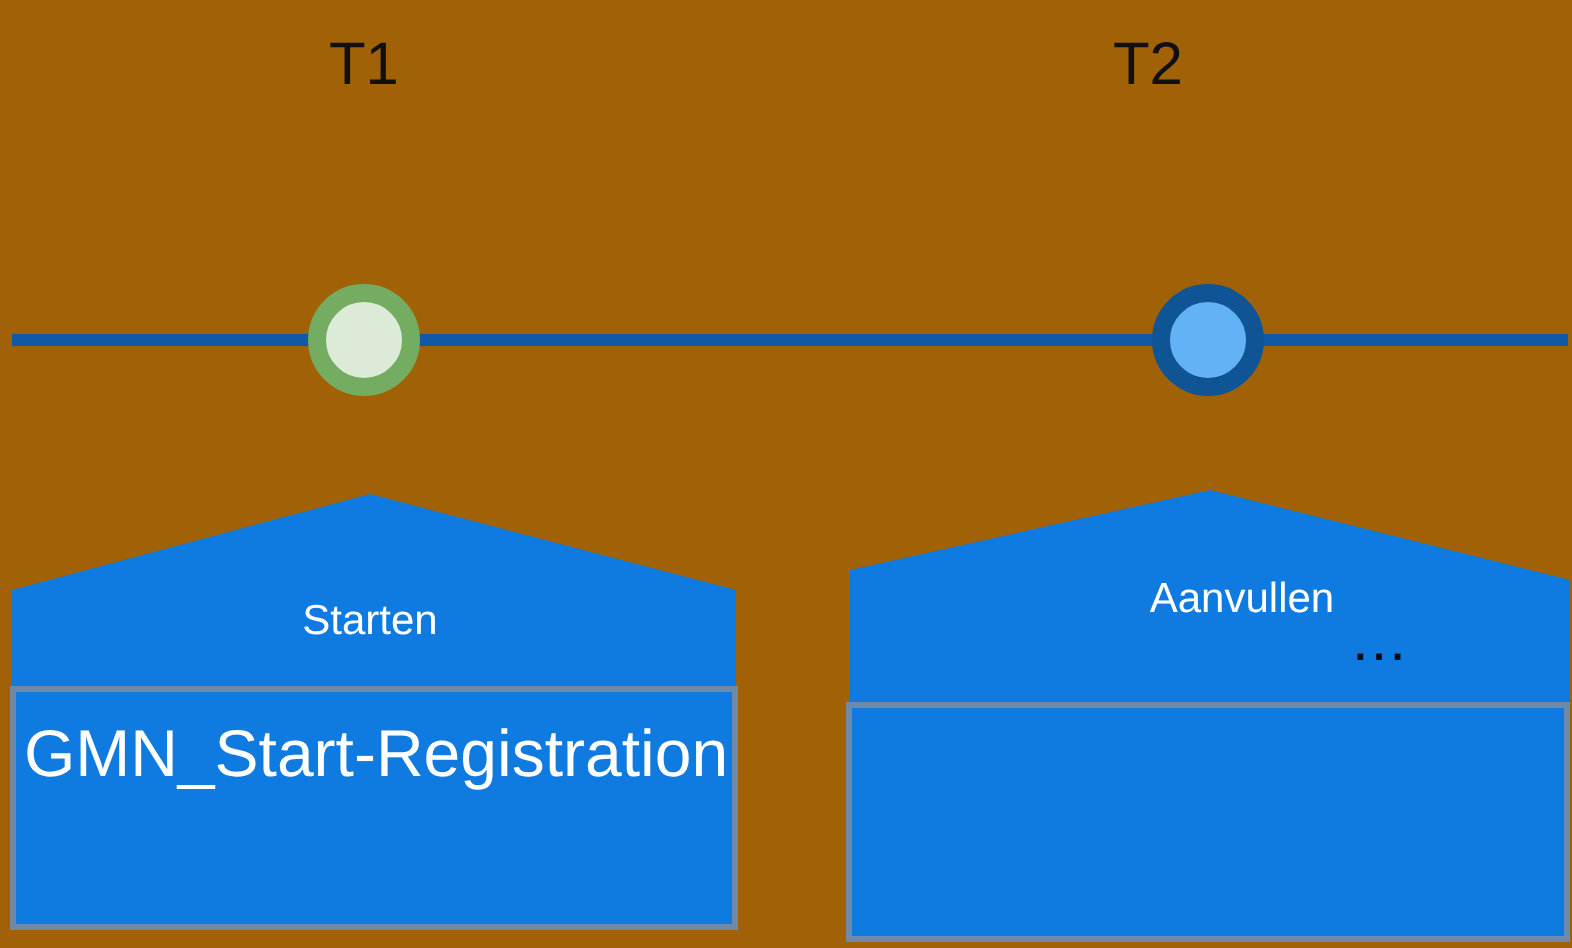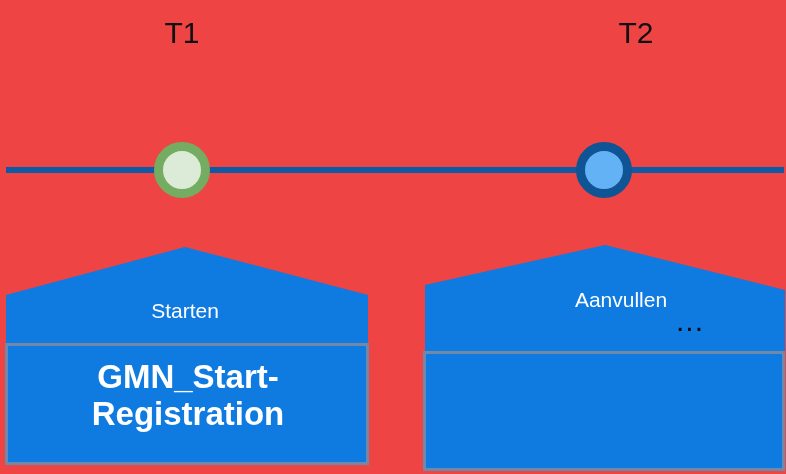--- a/index.html
+++ b/index.html
@@ -7,21 +7,21 @@
     padding: 0;
     background: #ffffff;
   }
   body {
     font-family: "Liberation Sans", sans-serif;
   }
   #canvas {
     position: relative;
     width: 786px;
     height: 474px;
-    background: #ef4444;
+    background: #a16207;
     overflow: hidden;
   }
   .timeline-svg, .shapes-svg {
     position: absolute;
     left: 0;
     top: 0;
     width: 786px;
     height: 474px;
   }
   .shapes-svg { pointer-events: none; }
@@ -29,21 +29,21 @@
   .tick-label {
     position: absolute;
     font-size: 30px;
     color: #101010;
     font-family: "Liberation Sans", sans-serif;
     text-align: center;
     white-space: nowrap;
     line-height: 1;
   }
   #tick-label-t1 { left: 132px; top: 18px; width: 100px; }
-  #tick-label-t2 { left: 586px; top: 18px; width: 100px; }
+  #tick-label-t2 { left: 524px; top: 18px; width: 100px; }
 
   .shape-title {
     position: absolute;
     font-size: 21px;
     color: #ffffff;
     text-align: center;
     white-space: nowrap;
     line-height: 1;
     font-family: "Liberation Sans", sans-serif;
   }
@@ -51,21 +51,21 @@
   #pentagon-title-right { left: 471px; top: 289px; width: 300px; }
 
   .shape-body-text {
     position: absolute;
     font-size: 33px;
     color: #ffffff;
     text-align: center;
     line-height: 1.13;
     font-family: "Liberation Sans", sans-serif;
   }
-  #box-text-left  { left: 10px;  top: 358px; width: 356px; font-weight: bold; }
+  #box-text-left  { left: 10px;  top: 358px; width: 356px; }
   #box-text-right { left: 426px; top: 367px; width: 356px; }
 
   .ellipsis-mark {
     position: absolute;
     left: 676px;
     top: 306px;
     font-size: 30px;
     color: #0a0a0a;
     letter-spacing: 1px;
     font-family: "Liberation Sans", sans-serif;

